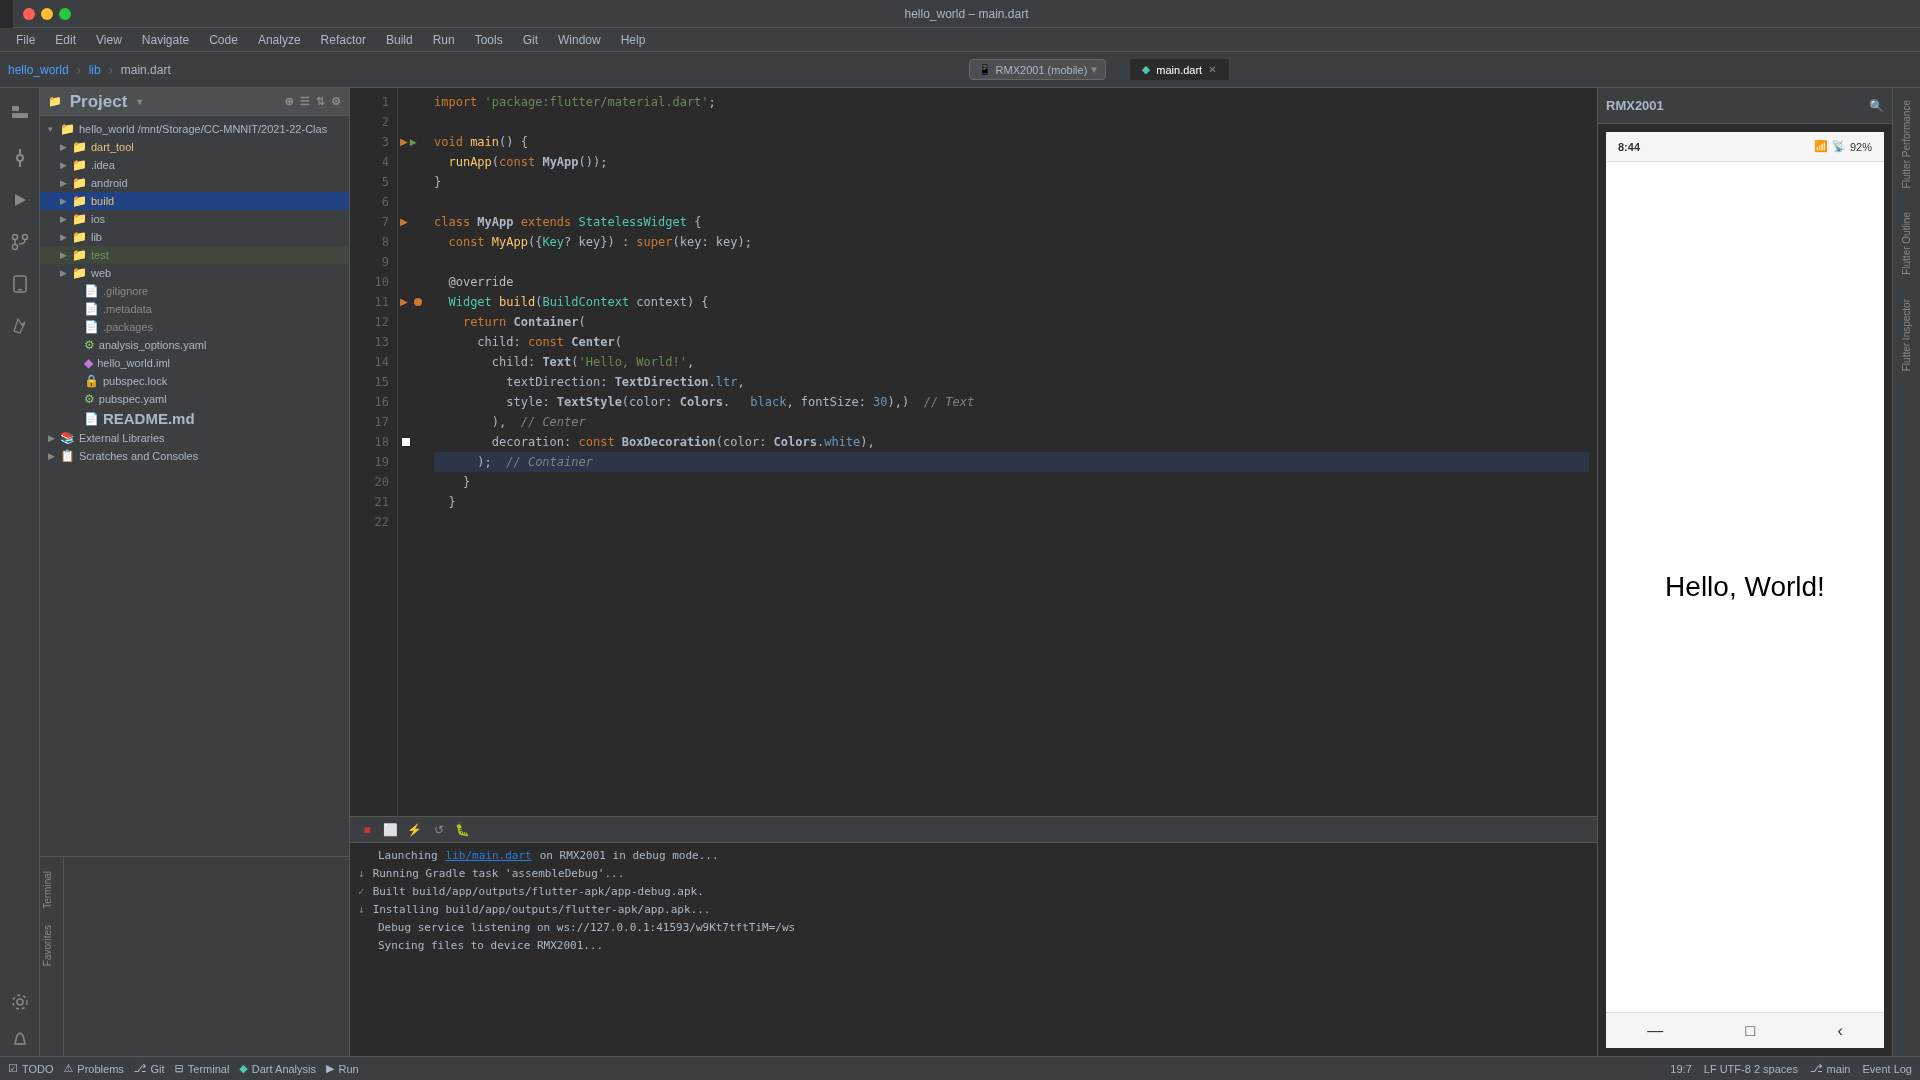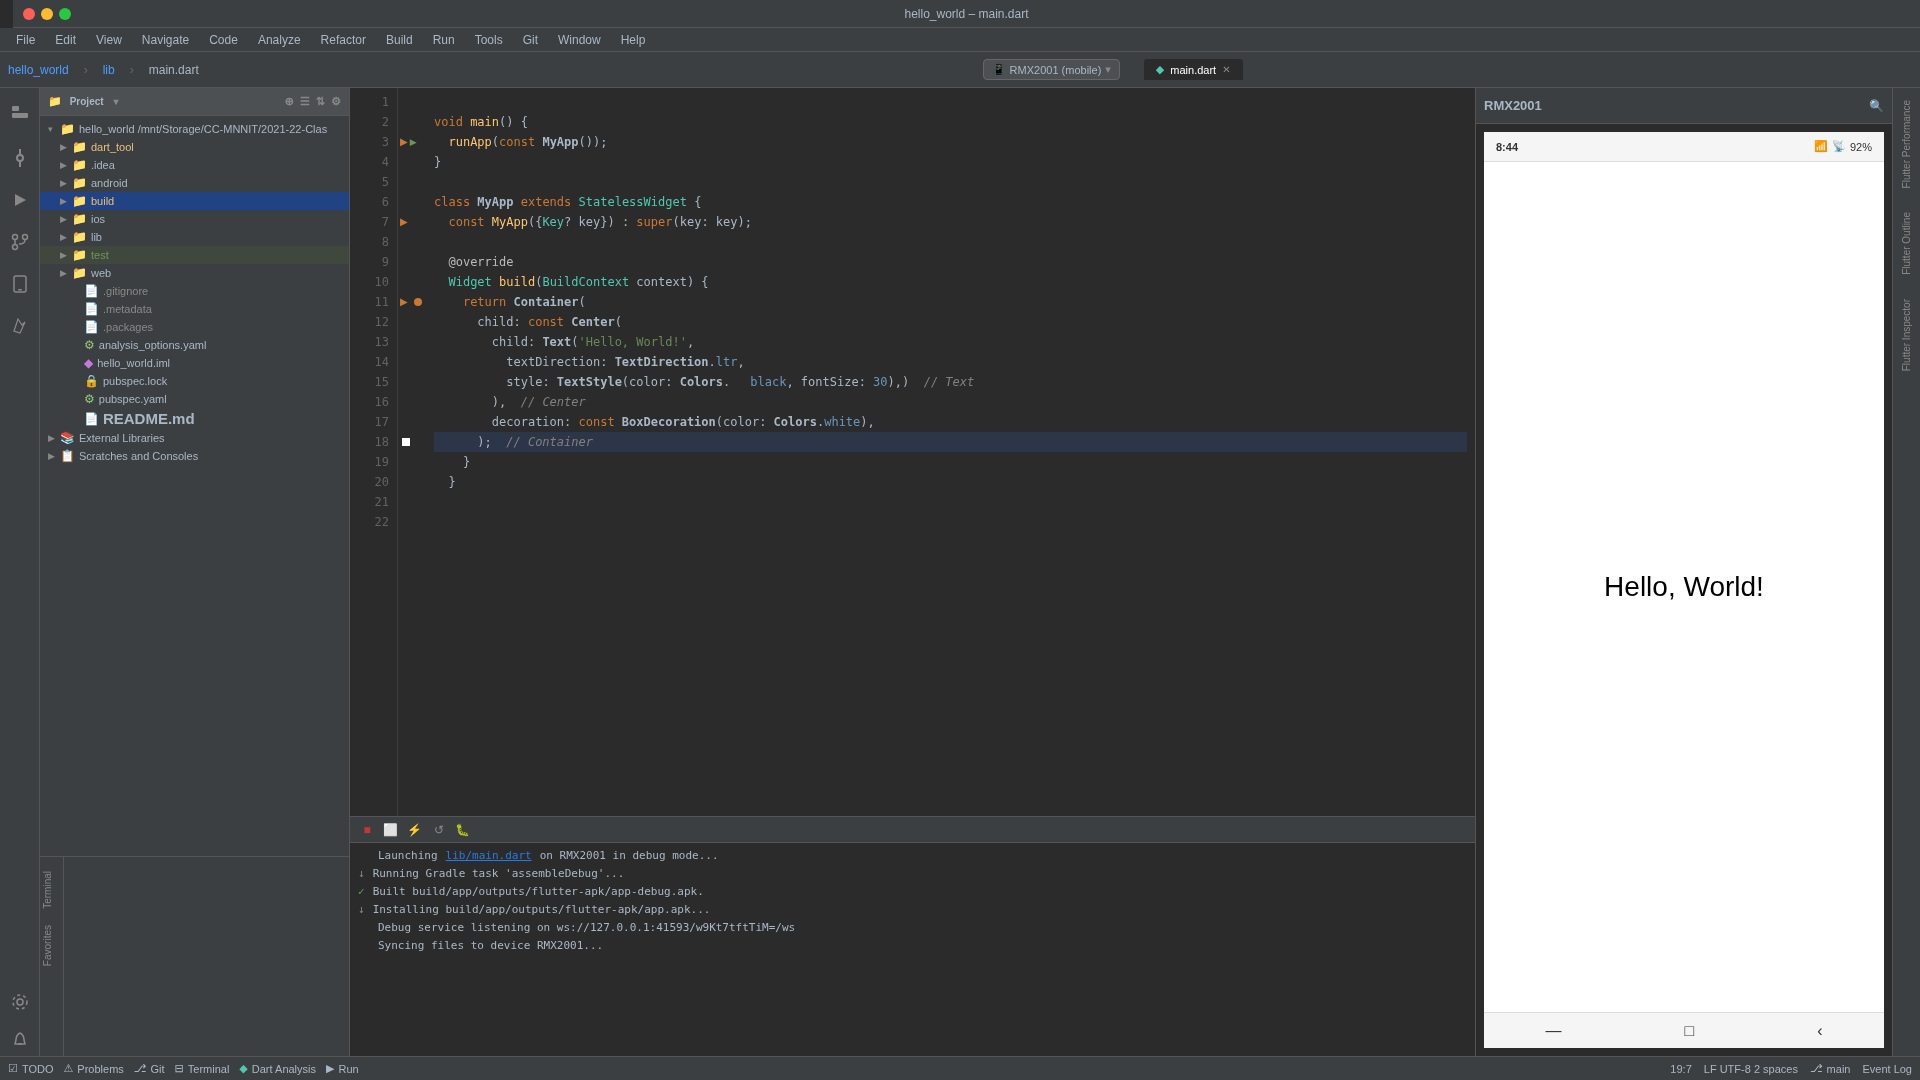--- a/index.html
+++ b/index.html
@@ -65,21 +65,21 @@
       background: #3c3f41;
       display: flex;
       align-items: center;
       padding: 0 8px;
       gap: 8px;
       border-bottom: 1px solid #555;
     }
     .breadcrumb {
       display: flex;
       align-items: center;
-      gap: 15px;
+      gap: 8px;
       font-size: 12px;
     }
     .breadcrumb span { color: #a9b7c6; }
     .breadcrumb .sep { color: #666; }
     .device-selector {
       background: #4c5052;
       border: 1px solid #666;
       border-radius: 4px;
       padding: 3px 8px;
       font-size: 11px;
@@ -215,21 +215,21 @@
     .fn { color: #ffc66d; }
     .str { color: #6a8759; }
     .cls { color: #a9b7c6; font-weight: bold; }
     .cmt { color: #808080; font-style: italic; }
     .type { color: #4ec9b0; }
     .num { color: #6897bb; }
     .var { color: #a9b7c6; }
 
     
     #right-panel {
-      width: 417px;
+      width: 295px;
       background: #2b2b2b;
       border-left: 1px solid #555;
       display: flex;
       flex-direction: column;
     }
     #device-header {
       height: 36px;
       background: #3c3f41;
       display: flex;
       align-items: center;
@@ -505,21 +505,21 @@
         <path d="M9 2 Q13 4 13 9 L14 13 H4 L5 9 Q5 4 9 2 Z" stroke="#888" stroke-width="1.5" fill="none"></path>
         <line x1="7" y1="13" x2="11" y2="13" stroke="#888" stroke-width="1.5"></line>
       </svg>
     </div>
   </div>
 
   <div style="display:flex; flex-direction:column; width:310px; border-right:1px solid #555;">
     <div id="project-panel" style="flex:1;">
       <div id="project-header">
         <span>📁</span>
-        <span style="font-size:10px;font-weight:bold;color:#a9b7c6;">Project</span>
+        <span style="font-size:17px;font-weight:bold;color:#a9b7c6;">Project</span>
         <span style="color:#888;font-size:10px;margin-left:2px;">▾</span>
         <div class="project-header-icons">
           <span style="cursor:pointer;">⊕</span>
           <span style="cursor:pointer;">☰</span>
           <span style="cursor:pointer;">⇅</span>
           <span style="cursor:pointer;">⚙</span>
         </div>
       </div>
       <div id="project-tree">
 
@@ -721,20 +721,23 @@
         <div style="height:20px;"></div>
         <div style="height:20px; display:flex; align-items:center;">
           <span style="width:8px; height:8px; background:#ffffff; display:inline-block; margin-left:2px;"></span>
         </div>
         <div style="height:20px;"></div>
         <div style="height:20px;"></div>
         <div style="height:20px;"></div>
       </div>
       <div id="code-area">
 
+        <div class="code-line">
+          <span class="kw">import</span><span> </span><span class="str">'package:flutter/material.dart'</span><span>;</span>
+        </div>
 
         <div class="code-line"><span>&nbsp;</span></div>
 
         <div class="code-line">
           <span class="kw">void</span><span> </span><span class="fn">main</span><span>() {</span>
         </div>
 
         <div class="code-line">
           <span>  </span><span class="fn">runApp</span><span>(</span><span class="kw">const</span><span> </span><span class="cls">MyApp</span><span>());</span>
         </div>

